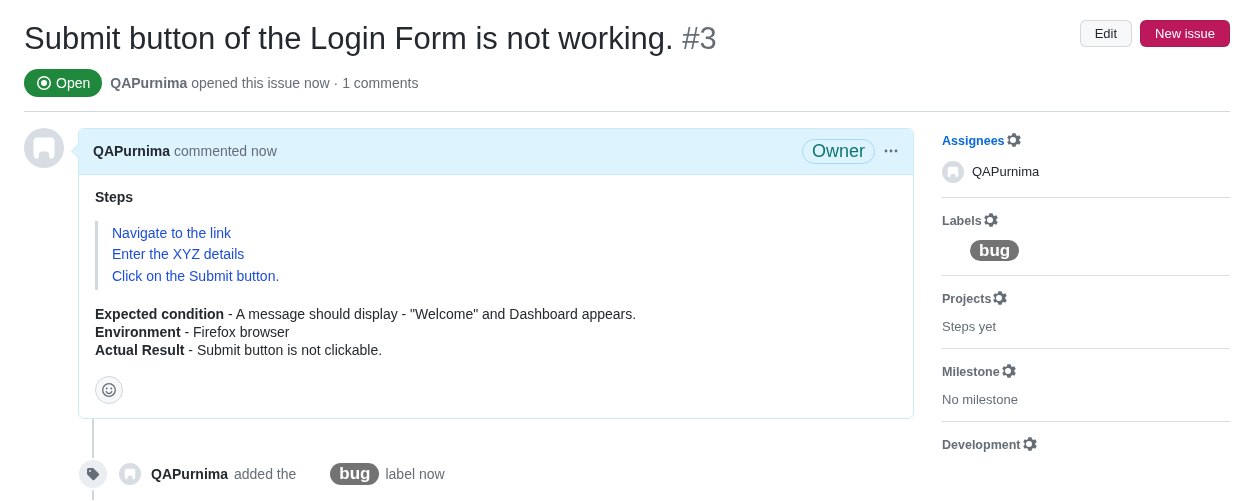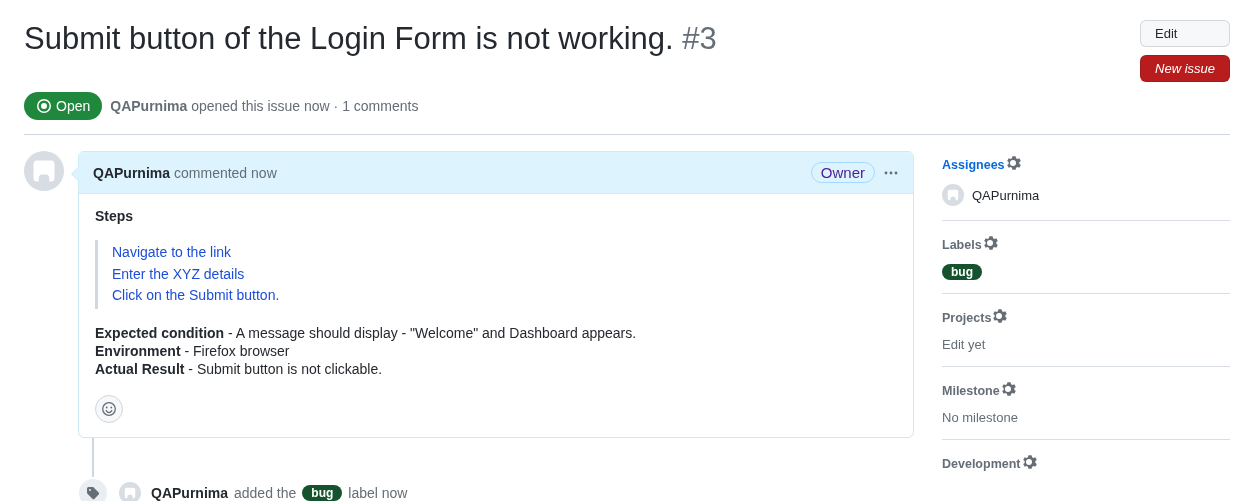--- a/index.html
+++ b/index.html
@@ -17,33 +17,33 @@
     gap: 16px;
   }
   .title-wrap { flex: 1; }
   h1.issue-title {
     font-size: 31px;
     font-weight: 400;
     line-height: 1.25;
     word-break: break-word;
   }
   h1.issue-title .num { color: #656d76; font-weight: 300; }
-  .header-actions { display: flex; gap: 8px; flex-direction: column; }
+  .header-actions { display: flex; gap: 8px; }
   .btn {
     display: inline-flex;
     align-items: center;
     padding: 5px 14px;
     font-size: 13px;
     font-weight: 500;
     border-radius: 6px;
     cursor: pointer;
     border: 1px solid rgba(27,31,36,0.15);
   }
   .btn-default { background: #f6f8fa; color: #24292f; }
-  .btn-primary { background: #b91c1c; color: #fff; border-color: rgba(27,31,36,0.15); font-style: italic; }
+  .btn-primary { background: #be185d; color: #fff; border-color: rgba(27,31,36,0.15); }
   .meta-row {
     display: flex;
     align-items: center;
     gap: 8px;
     margin-top: 10px;
     color: #656d76;
   }
   .state-badge {
     display: inline-flex;
     align-items: center;
@@ -104,24 +104,24 @@
     border-radius: 6px 6px 0 0;
     padding: 10px 14px;
     display:flex;
     align-items:center;
     color:#656d76;
   }
   .comment-header b { color:#24292f; font-weight:600; margin-right:4px; }
   .comment-header .spacer { flex:1; }
   .owner-badge {
     border:1px solid rgba(84,174,255,0.4);
-    color:#4c1d95;
+    color:#0f766e;
     border-radius: 999px;
     padding: 1px 9px;
-    font-size:15px;
+    font-size:18px;
     margin-right:8px;
   }
   .kebab { color:#656d76; font-size:18px; letter-spacing:2px; cursor:pointer; display:flex; align-items:center; }
   .comment-body { padding: 14px 16px 12px; }
   .comment-body h4 { font-size:14px; font-weight:700; margin-bottom:16px; }
   blockquote.steps {
     border-left: 3px solid #d0d7de;
     color:#1d4ed8;
     padding: 2px 0 2px 14px;
     margin: 0 0 16px 0;
@@ -158,26 +158,27 @@
   }
   .small-avatar {
     width:22px; height:22px; border-radius:50%;
     background:#d7dde3;
     display:inline-flex; align-items:center; justify-content:center;
   }
   .small-avatar svg { fill:#fff; }
   .timeline-text { color:#656d76; display:flex; align-items:center; gap:6px; }
   .timeline-text b { color:#24292f; font-weight:600; }
   .label-pill {
-    background:#14532d;
+    background:#737373;
     color:#fff;
     border-radius:999px;
     padding: 1px 9px;
-    font-size:12px;
+    font-size:17px;
     font-weight:600;
+    margin-left:28px;
   }
   
   .sidebar { width: 288px; flex-shrink:0; }
   .side-block { border-bottom:1px solid #d8dee4; padding: 14px 0; }
   .side-block:first-child { padding-top: 4px; }
   .side-head {
     display:flex; align-items:center;
     margin-bottom:10px;
   }
   .side-head h5 { font-size:12.5px; font-weight:600; color:#656d76; }
@@ -338,21 +339,21 @@
 
     <div class="side-block">
       <div class="side-head">
         <h5>Projects</h5>
         <span class="gear">
           <svg width="16" height="16" viewBox="0 0 16 16">
               <path d="M8 5a3 3 0 100 6 3 3 0 000-6zm6.3 3.9l1.2.9c.2.1.2.4.1.6l-1.2 2c-.1.2-.4.3-.6.2l-1.4-.6c-.4.3-.9.6-1.4.8l-.2 1.5c0 .2-.2.4-.5.4H7.7c-.2 0-.4-.2-.5-.4l-.2-1.5c-.5-.2-1-.5-1.4-.8l-1.4.6c-.2.1-.5 0-.6-.2l-1.2-2c-.1-.2-.1-.5.1-.6l1.2-.9c0-.3-.1-.6-.1-.9s0-.6.1-.9l-1.2-.9c-.2-.1-.2-.4-.1-.6l1.2-2c.1-.2.4-.3.6-.2l1.4.6c.4-.3.9-.6 1.4-.8l.2-1.5c0-.2.2-.4.5-.4h2.6c.2 0 .4.2.5.4l.2 1.5c.5.2 1 .5 1.4.8l1.4-.6c.2-.1.5 0 .6.2l1.2 2c.1.2.1.5-.1.6l-1.2.9c0 .3.1.6.1.9s0 .6-.1.9z"></path>
             </svg>
         </span>
       </div>
-      <div class="side-body muted">Edit yet</div>
+      <div class="side-body muted">Steps yet</div>
     </div>
 
     <div class="side-block">
       <div class="side-head">
         <h5>Milestone</h5>
         <span class="gear">
           <svg width="16" height="16" viewBox="0 0 16 16">
               <path d="M8 5a3 3 0 100 6 3 3 0 000-6zm6.3 3.9l1.2.9c.2.1.2.4.1.6l-1.2 2c-.1.2-.4.3-.6.2l-1.4-.6c-.4.3-.9.6-1.4.8l-.2 1.5c0 .2-.2.4-.5.4H7.7c-.2 0-.4-.2-.5-.4l-.2-1.5c-.5-.2-1-.5-1.4-.8l-1.4.6c-.2.1-.5 0-.6-.2l-1.2-2c-.1-.2-.1-.5.1-.6l1.2-.9c0-.3-.1-.6-.1-.9s0-.6.1-.9l-1.2-.9c-.2-.1-.2-.4-.1-.6l1.2-2c.1-.2.4-.3.6-.2l1.4.6c.4-.3.9-.6 1.4-.8l.2-1.5c0-.2.2-.4.5-.4h2.6c.2 0 .4.2.5.4l.2 1.5c.5.2 1 .5 1.4.8l1.4-.6c.2-.1.5 0 .6.2l1.2 2c.1.2.1.5-.1.6l-1.2.9c0 .3.1.6.1.9s0 .6-.1.9z"></path>
             </svg>
         </span>

